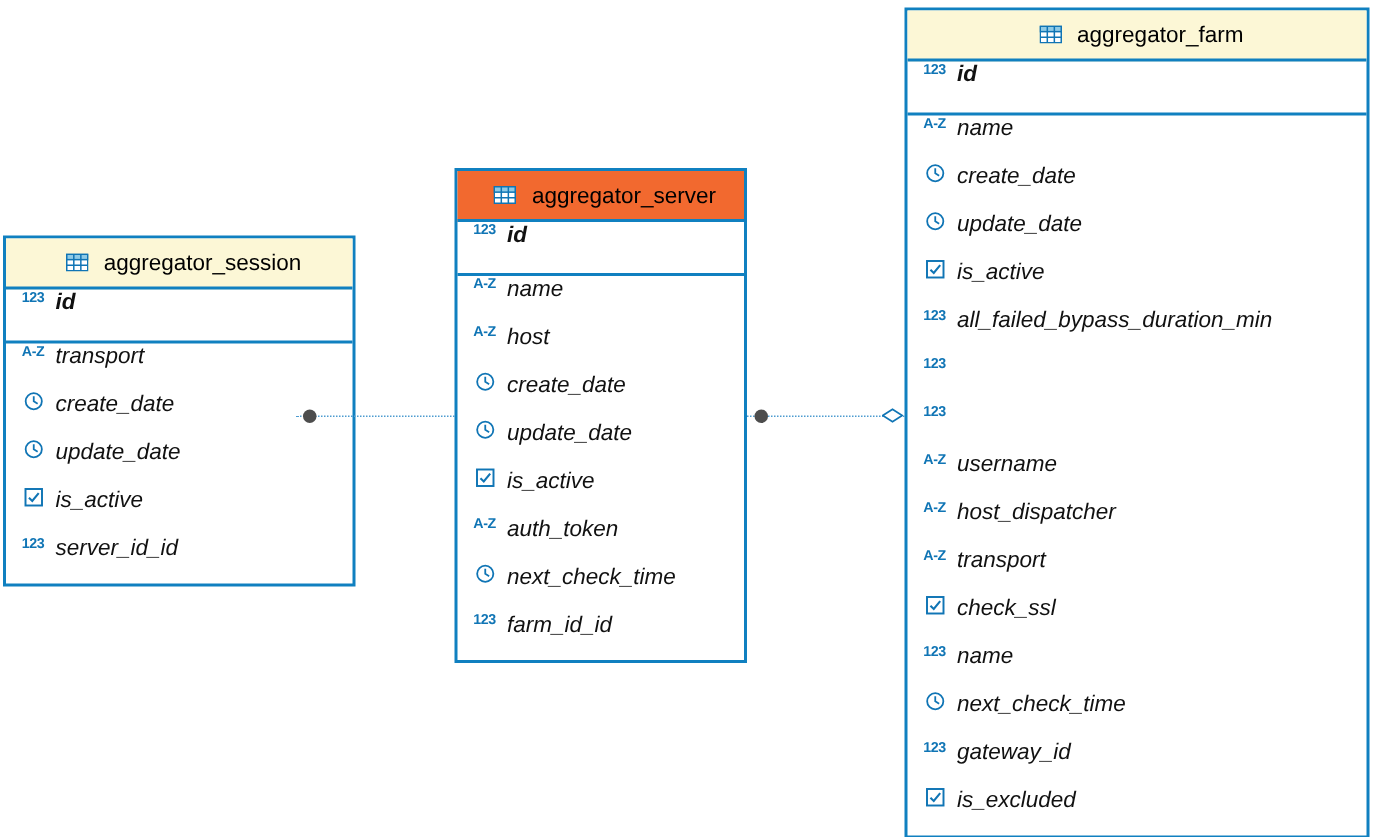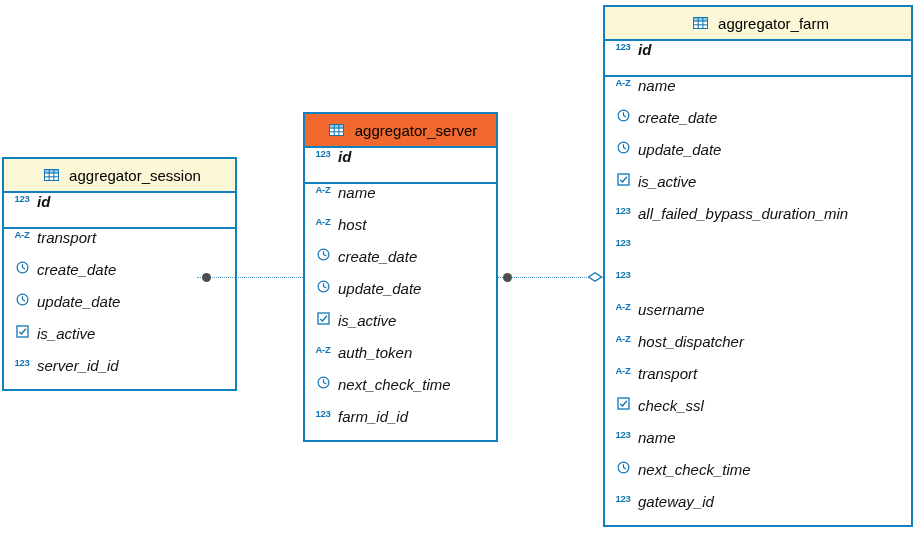--- a/index.html
+++ b/index.html
@@ -336,20 +336,29 @@
             </svg>
           </span>
           <span class="label">next_check_time</span>
         </div>
         <div class="row">
           <span class="icon-cell">
             <span class="txt-icon">123</span>
           </span>
           <span class="label">gateway_id</span>
         </div>
+        <div class="row">
+          <span class="icon-cell">
+            <svg width="13" height="13" viewBox="0 0 13 13">
+              <rect x="1" y="1" width="11" height="11" fill="none" stroke="#1075b5" stroke-width="1.3"></rect>
+              <path d="M3.3 6.9 L5.5 9 L9.8 3.7" fill="none" stroke="#1075b5" stroke-width="1.4"></path>
+            </svg>
+          </span>
+          <span class="label">is_excluded</span>
+        </div>
       </div>
     </div>
     <div class="connector" style="left: 197px; top: 277px; width: 106px; border-top-color: rgb(78, 156, 208);"></div>
     <span class="marker-circle" style="left: 202px; top: 273px; background: rgb(77, 77, 77);"></span>
     <div class="connector" style="left: 498px; top: 277px; width: 105px; border-top-color: rgb(78, 156, 208);"></div>
     <span class="marker-circle" style="left: 503px; top: 273px; background: rgb(77, 77, 77);"></span>
     <span class="marker-diamond" style="left: 588px; top: 272px;"><svg width="14" height="10" viewBox="0 0 14 10">
         <polygon points="0.5,5 7,0.8 13.5,5 7,9.2" fill="#ffffff" stroke="#1075b5" stroke-width="1.2"></polygon>
       </svg></span>
   </div>

